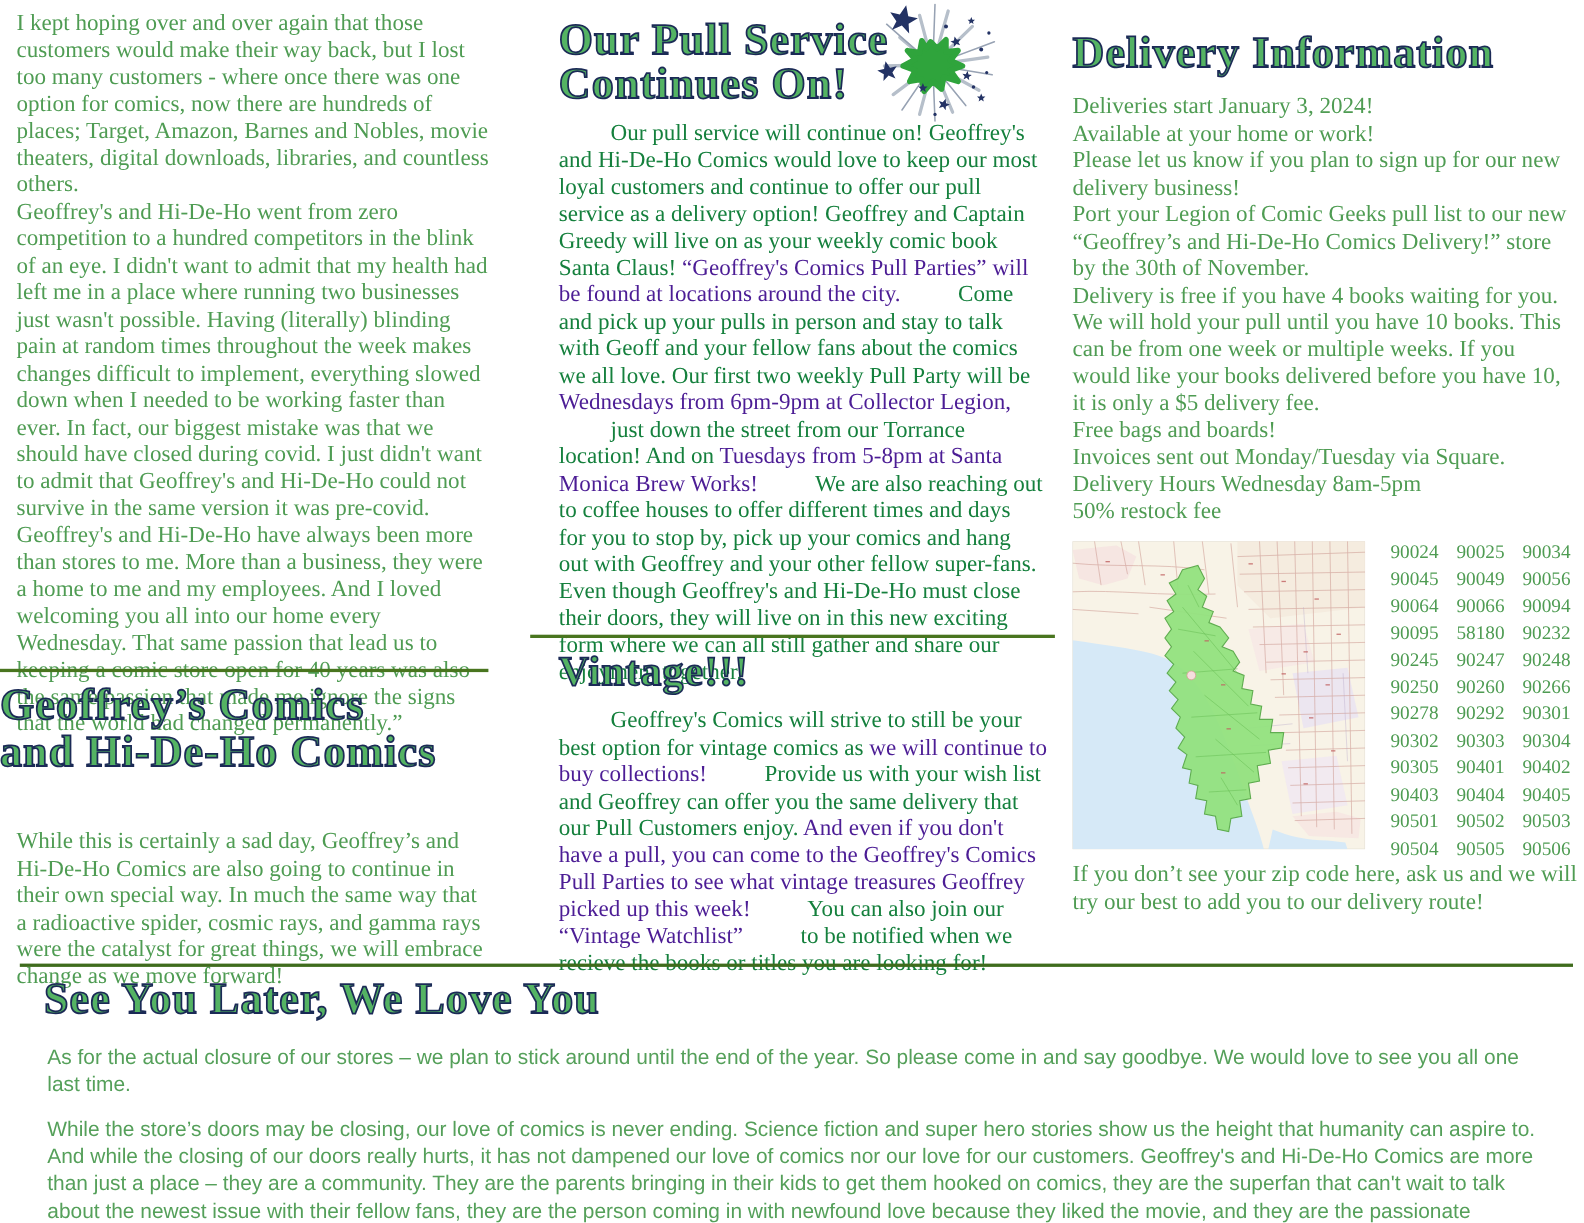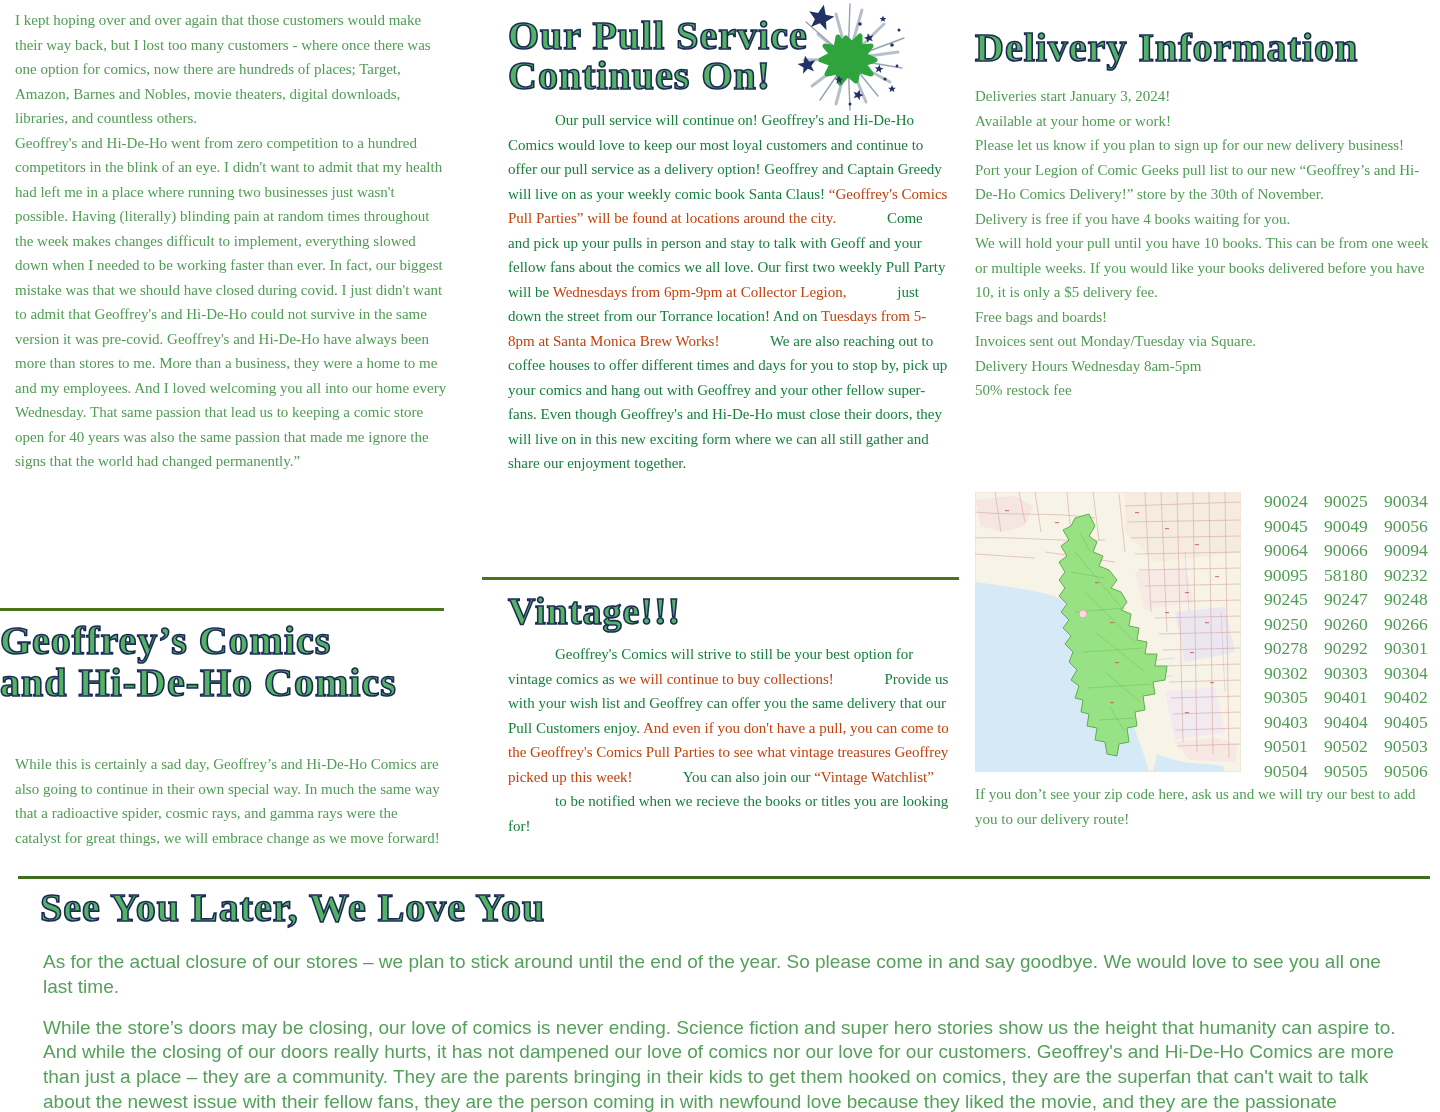--- a/index.html
+++ b/index.html
@@ -1,23 +1,23 @@
 <!DOCTYPE html>
 <html><head>
 <meta charset="utf-8">
 <style>
   html,body{margin:0;padding:0;}
   body{
     width:1440px;height:1112px;position:relative;background:#ffffff;
     font-family:"Liberation Serif", serif;overflow:hidden;
   }
   .abs{position:absolute;}
-  .body-text{font-size:15px;line-height:24.5px;color:#4f9c53;}
+  .body-text{font-size:21px;line-height:24.5px;color:#4f9c53;}
   .seg-green{color:#15803d;margin-left:47px;}
-  .seg-navy{color:#c2410c;}
+  .seg-navy{color:#4c1d95;}
   .outline{
     font-family:"Liberation Serif", serif;font-weight:700;
     color:#54b363;-webkit-text-stroke:1.6px #1b2a56;letter-spacing:1px;
   }
   .divider{background:#49751f;height:3px;}
   .heading-lines div{white-space:nowrap;}
   .info-lines div{margin:0;}
   .zip-grid{
     display:grid;grid-template-columns:repeat(3,58px);column-gap:2px;
     font-size:17.5px;line-height:24.5px;color:#4f9c53;text-align:left;

